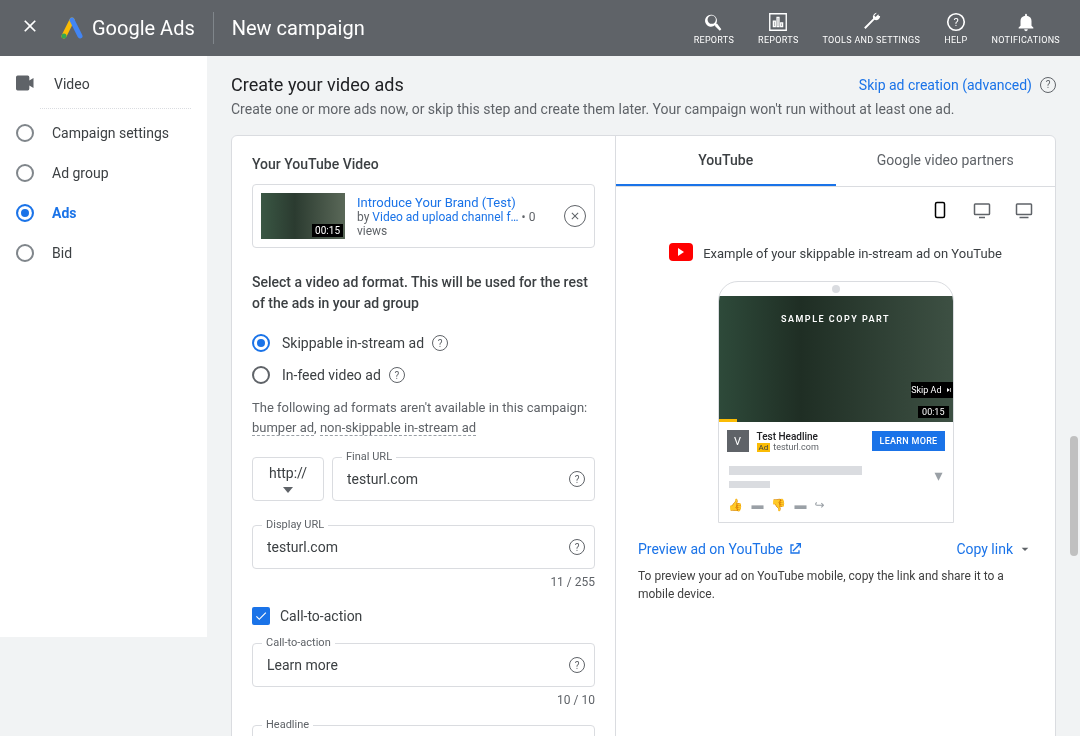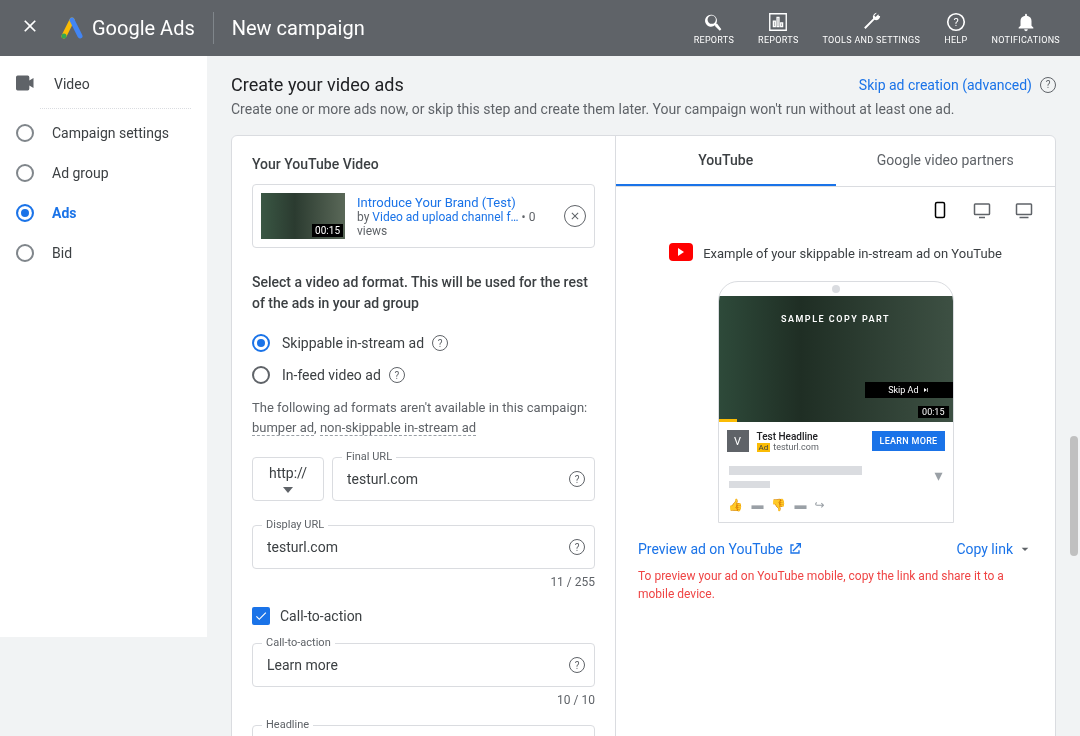--- a/index.html
+++ b/index.html
@@ -95,21 +95,21 @@
 
 .example { display: flex; align-items: flex-end; justify-content: center; gap: 10px; padding: 24px 0 12px; font-size: 13px; color: #3c4043; }
 .yt-badge { width: 24px; height: 18px; background: #ff0000; border-radius: 4px; display: flex; align-items: center; justify-content: center; }
 .yt-badge::after { content: ""; border-left: 6px solid #fff; border-top: 4px solid transparent; border-bottom: 4px solid transparent; }
 
 .phone { width: 236px; margin: 8px auto 0; border: 1px solid #dadce0; border-radius: 20px 20px 0 0; background: #fff; overflow: hidden; }
 .notch { height: 14px; display: flex; justify-content: center; align-items: center; }
 .notch::after { content: ""; width: 8px; height: 8px; background: #dadce0; border-radius: 50%; }
 .pv-video { height: 126px; background: linear-gradient(90deg,#2e4a3a 0%,#1f2e24 35%,#3d5043 100%); position: relative; }
 .pv-band { position: absolute; top: 18px; left: 50%; transform: translateX(-50%); text-align: center; color: #fff; font-size: 9px; font-weight: 600; letter-spacing: 1.5px; }
-.pv-skip { position: absolute; bottom: 24px; right: 0; background: #000; color: #fff; font-size: 9px; padding: 3px 23px; display: flex; align-items: center; gap: 3px; }
+.pv-skip { position: absolute; bottom: 24px; right: 0; background: #000; color: #fff; font-size: 9px; padding: 3px 0; display: flex; align-items: center; gap: 3px; }
 .pv-skip svg { width: 8px; height: 8px; fill: #fff; }
 .pv-dur { position: absolute; bottom: 4px; right: 4px; background: #000; color: #fff; font-size: 9px; padding: 1px 4px; }
 .pv-prog { position: absolute; bottom: 0; left: 0; height: 3px; width: 8%; background: #fbbc04; }
 .pv-action { display: flex; align-items: center; padding: 8px; gap: 8px; }
 .pv-av { width: 22px; height: 22px; background: #5f6368; color: #fff; font-size: 11px; display: flex; align-items: center; justify-content: center; }
 .pv-txt { flex: 1; font-size: 10px; }
 .pv-head { color: #202124; font-weight: 500; }
 .pv-url { color: #5f6368; font-size: 9px; }
 .pv-url .ad { background: #fbbc04; color: #3c4043; font-size: 8px; padding: 0 2px; margin-right: 3px; }
 .pv-btn { background: #1a73e8; color: #fff; font-size: 9px; font-weight: 500; padding: 5px 7px; letter-spacing: 0.3px; }
@@ -118,21 +118,21 @@
 .pv-bar2 { height: 7px; width: 20%; background: #dadce0; margin-bottom: 10px; }
 .pv-icons { display: flex; gap: 8px; align-items: center; }
 .pv-icons span { color: #9aa0a6; font-size: 12px; }
 .pv-caret { float: right; color: #9aa0a6; }
 
 .preview-links { display: flex; align-items: center; padding: 18px 22px 6px; }
 .preview-links .pl { color: #1a73e8; font-size: 14px; cursor: pointer; display: flex; align-items: center; gap: 4px; }
 .preview-links .spacer { flex: 1; }
 .preview-links svg { width: 16px; height: 16px; fill: #1a73e8; }
 .copylink svg { fill: #5f6368; }
-.preview-note { font-size: 12px; color: #ef4444; padding: 4px 22px 18px; line-height: 1.5; }
+.preview-note { font-size: 12px; color: #404040; padding: 4px 22px 18px; line-height: 1.5; }
 
 
 .scrollbar { position: absolute; right: 0; top: 56px; bottom: 0; width: 12px; background: #f1f3f4; }
 .scroll-thumb { position: absolute; top: 380px; width: 8px; height: 120px; background: #c0c0c0; border-radius: 4px; right: 2px; }
 </style>
 </head>
 <body>
 
 <div class="header">
   <div class="close">

